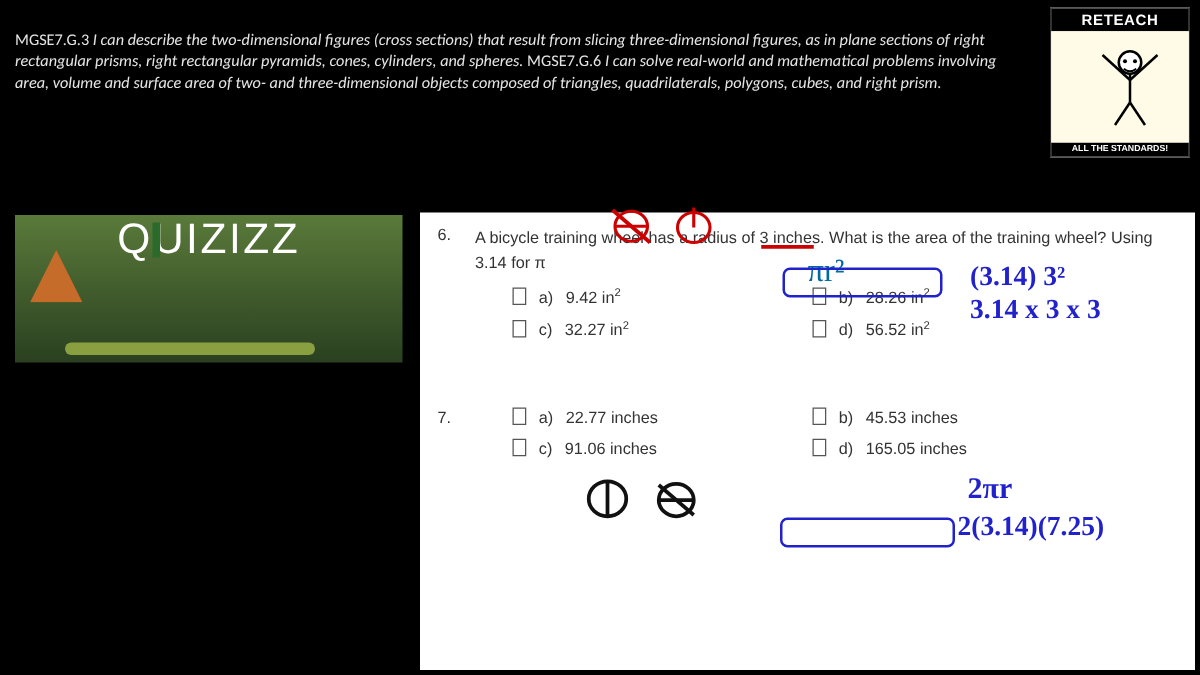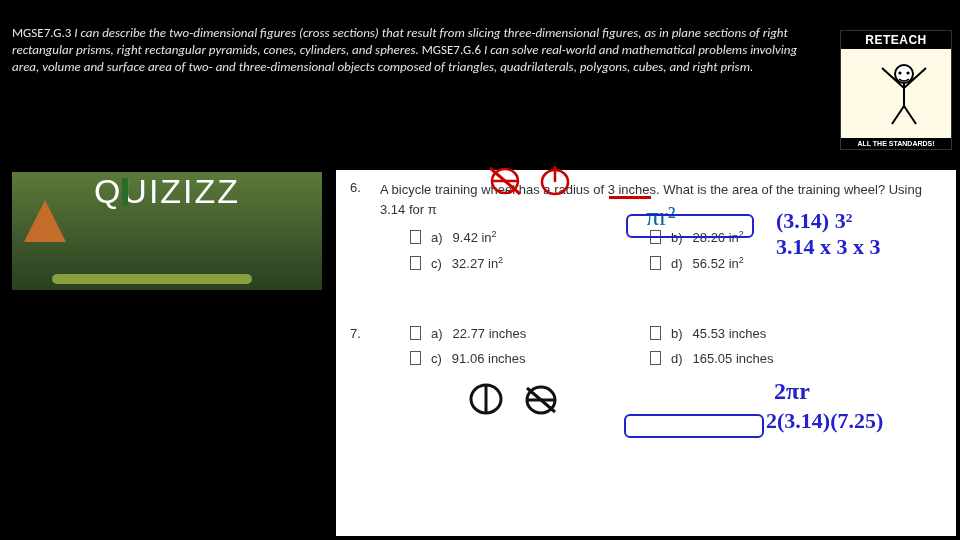--- a/index.html
+++ b/index.html
@@ -2,21 +2,21 @@
 <html><head>
 <meta charset="utf-8">
 <style>
   * { margin:0; padding:0; box-sizing:border-box; }
   body { width:960px; height:540px; background:#000; font-family:Calibri,Arial,sans-serif; position:relative; overflow:hidden; }
 
   .header { position:absolute; top:24px; left:12px; width:810px; font-size:13px; line-height:1.32; color:#e5e5e5; }
   .header .code { font-style:normal; }
   .header .body { font-style:italic; font-weight:normal; }
 
-  .reteach { position:absolute; top:6px; right:8px; width:112px; height:120px; background:#fff; border:1px solid #333; display:flex; flex-direction:column; align-items:center;margin-top:24px; }
+  .reteach { position:absolute; top:6px; right:8px; width:112px; height:120px; background:#fff; border:1px solid #333; display:flex; flex-direction:column; align-items:center; }
   .reteach .banner { background:#000; color:#fff; font-weight:bold; font-size:12px; width:100%; text-align:center; padding:2px 0; font-family:Impact,Arial Black,sans-serif; letter-spacing:0.5px; }
   .reteach .cartoon { flex:1; width:100%; position:relative; background:#fffbe6; }
   .reteach .stick { position:absolute; left:30%; top:10%; }
   .reteach .bottom { background:#000; color:#fff; font-weight:bold; font-size:7px; width:100%; text-align:center; padding:2px 0; font-family:Impact,Arial Black,sans-serif; }
 
   .quizizz { position:absolute; top:172px; left:12px; width:310px; height:118px; background:linear-gradient(#5a7a3a,#2a4020); color:#fff; display:flex; justify-content:center; font-family:Impact,Arial Black,sans-serif; font-size:34px; letter-spacing:2px; }
   .quizizz .fox { position:absolute; left:12px; top:28px; width:42px; height:42px; background:#c66c2a; clip-path:polygon(50% 0,100% 100%,0 100%); }
   .quizizz .snake { position:absolute; left:40px; bottom:6px; width:200px; height:10px; background:#8aa040; border-radius:6px; }
   .quizizz .plant { position:absolute; left:110px; top:6px; width:6px; height:28px; background:#2a6a2a; }
 

